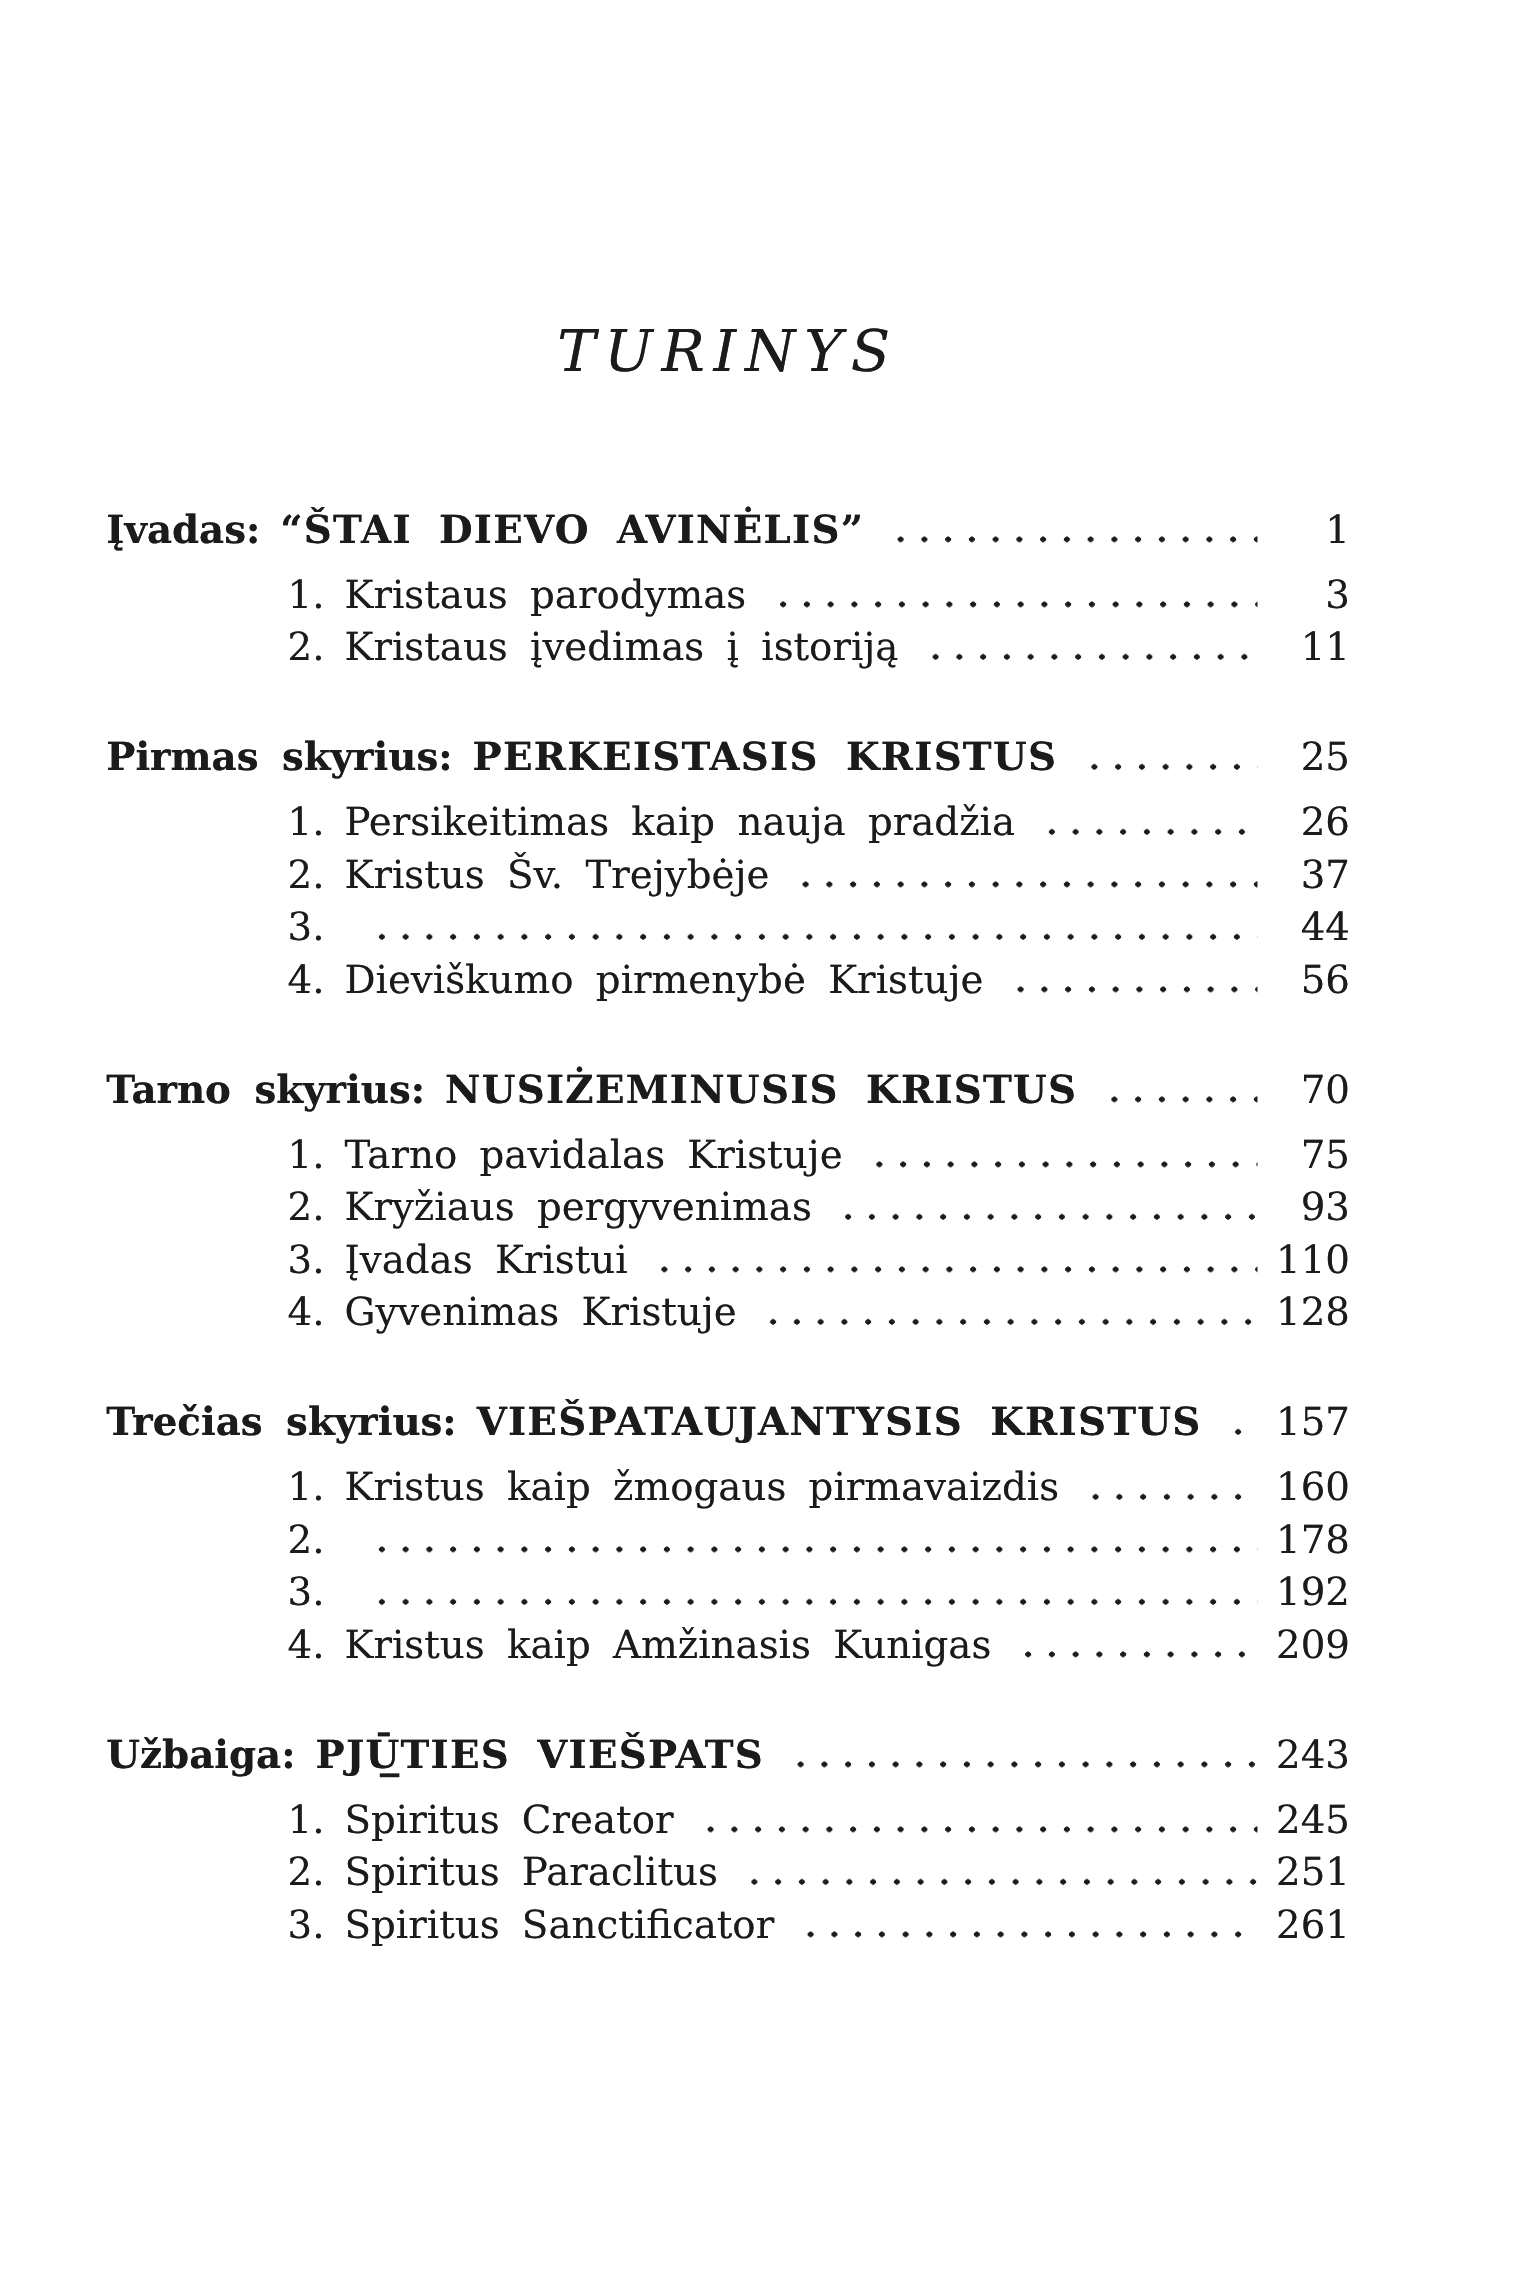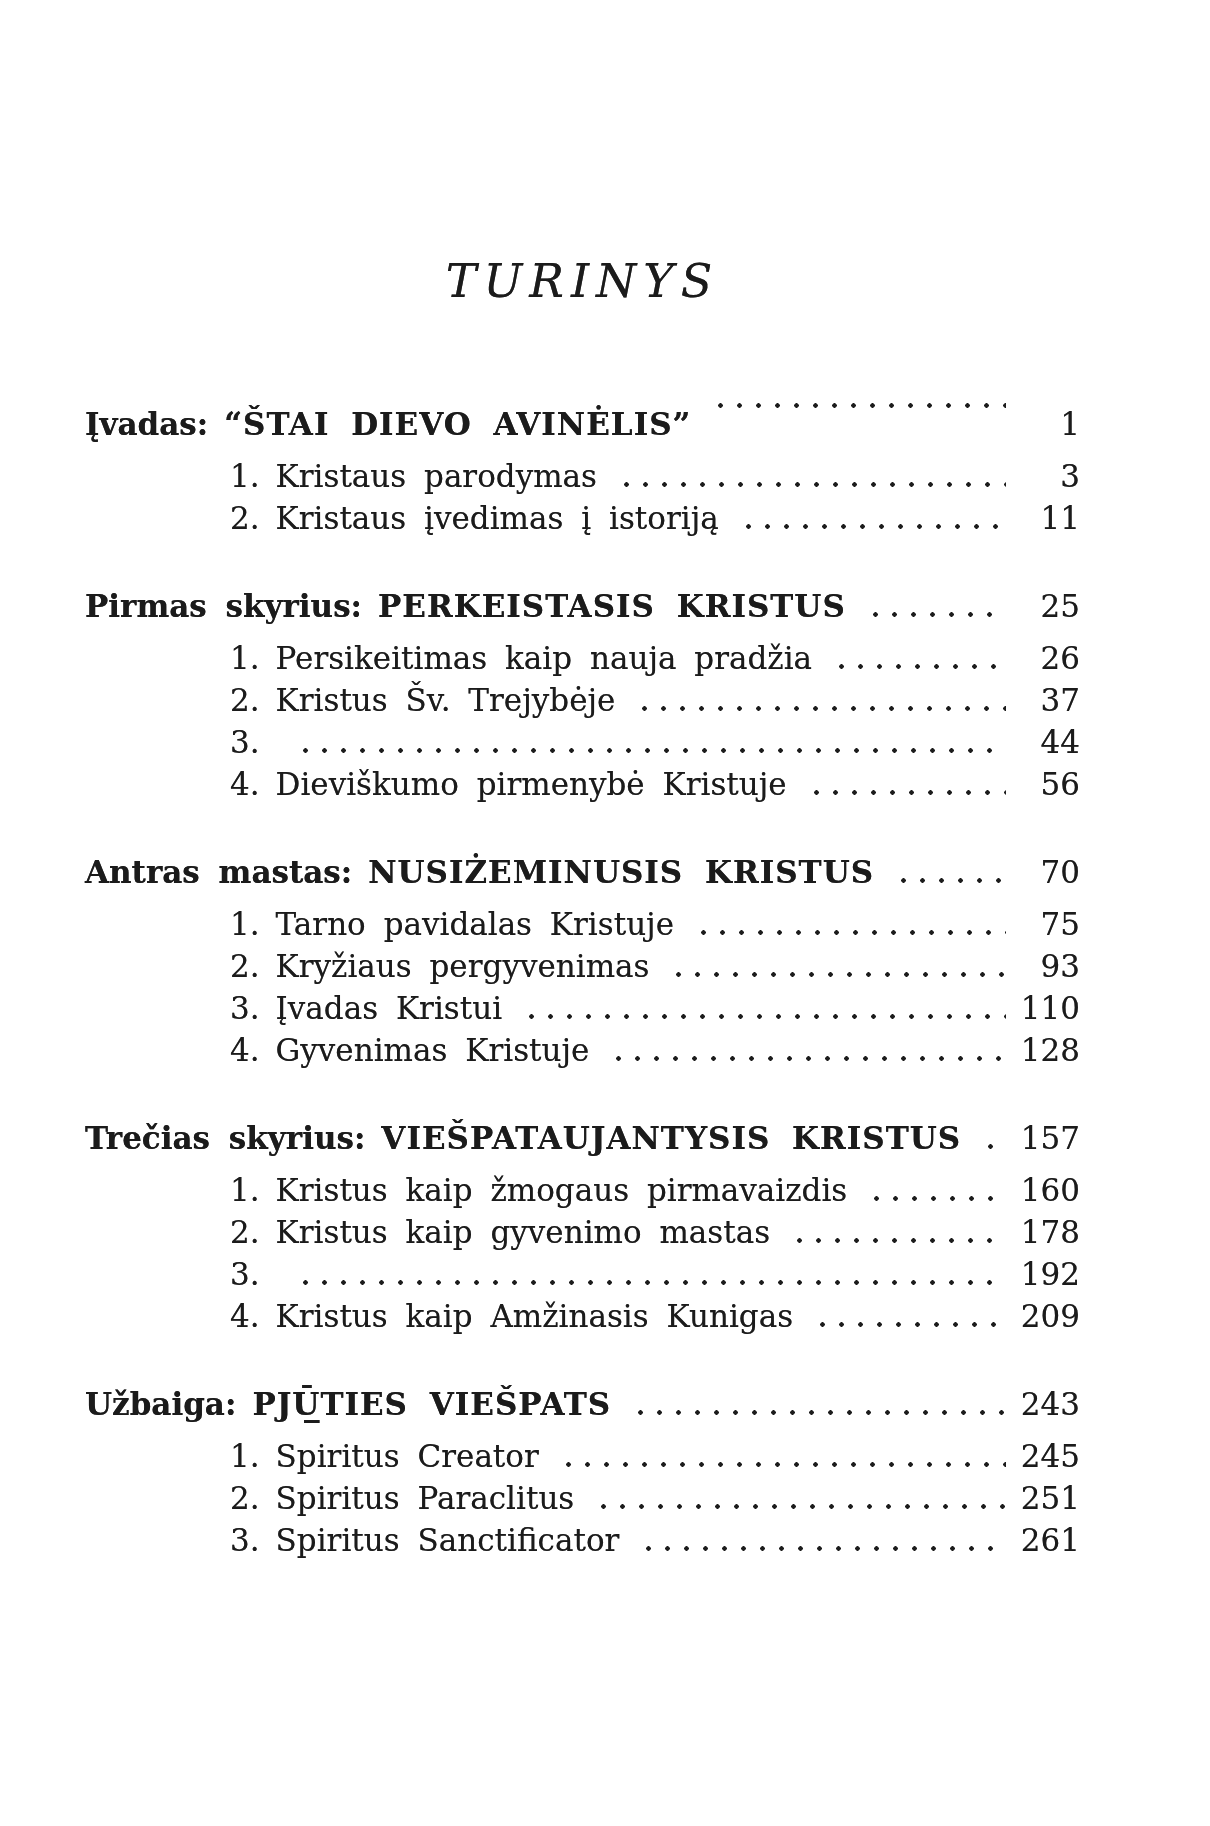--- a/index.html
+++ b/index.html
@@ -35,21 +35,21 @@
   }
   .row {
     display: flex;
     align-items: baseline;
     height: 42px;
     line-height: 42px;
     font-size: 31px;
     white-space: nowrap;
   }
   .section-row { margin-top: 46px; }
-  .section-row.first { margin-top: 18px; align-items: center; }
+  .section-row.first { margin-top: 18px; }
   .item-row { padding-left: 145px; }
   .item-row.lead { margin-top: 10px; }
   .prefix {
     font-weight: bold;
     word-spacing: 8px;
     text-shadow: 0 0 0.5px rgba(0,0,0,0.7);
   }
   .stitle {
     font-weight: bold;
     margin-left: 16px;
@@ -132,21 +132,21 @@
     <span class="pageno">44</span>
   </div>
   <div class="row item-row">
     <span class="inum">4.</span>
     <span class="ilabel">Dieviškumo pirmenybė Kristuje</span>
     <span class="dots"></span>
     <span class="pageno">56</span>
   </div>
 
   <div class="row section-row">
-    <span class="prefix">Antras mastas:</span>
+    <span class="prefix">Tarno skyrius:</span>
     <span class="stitle">NUSIŻEMINUSIS KRISTUS</span>
     <span class="dots"></span>
     <span class="pageno">70</span>
   </div>
   <div class="row item-row lead">
     <span class="inum">1.</span>
     <span class="ilabel">Tarno pavidalas Kristuje</span>
     <span class="dots"></span>
     <span class="pageno">75</span>
   </div>
@@ -176,21 +176,20 @@
     <span class="pageno">157</span>
   </div>
   <div class="row item-row lead">
     <span class="inum">1.</span>
     <span class="ilabel">Kristus kaip žmogaus pirmavaizdis</span>
     <span class="dots"></span>
     <span class="pageno">160</span>
   </div>
   <div class="row item-row">
     <span class="inum">2.</span>
-    <span class="ilabel">Kristus kaip gyvenimo mastas</span>
     <span class="dots"></span>
     <span class="pageno">178</span>
   </div>
   <div class="row item-row">
     <span class="inum">3.</span>
     <span class="dots"></span>
     <span class="pageno">192</span>
   </div>
   <div class="row item-row">
     <span class="inum">4.</span>

